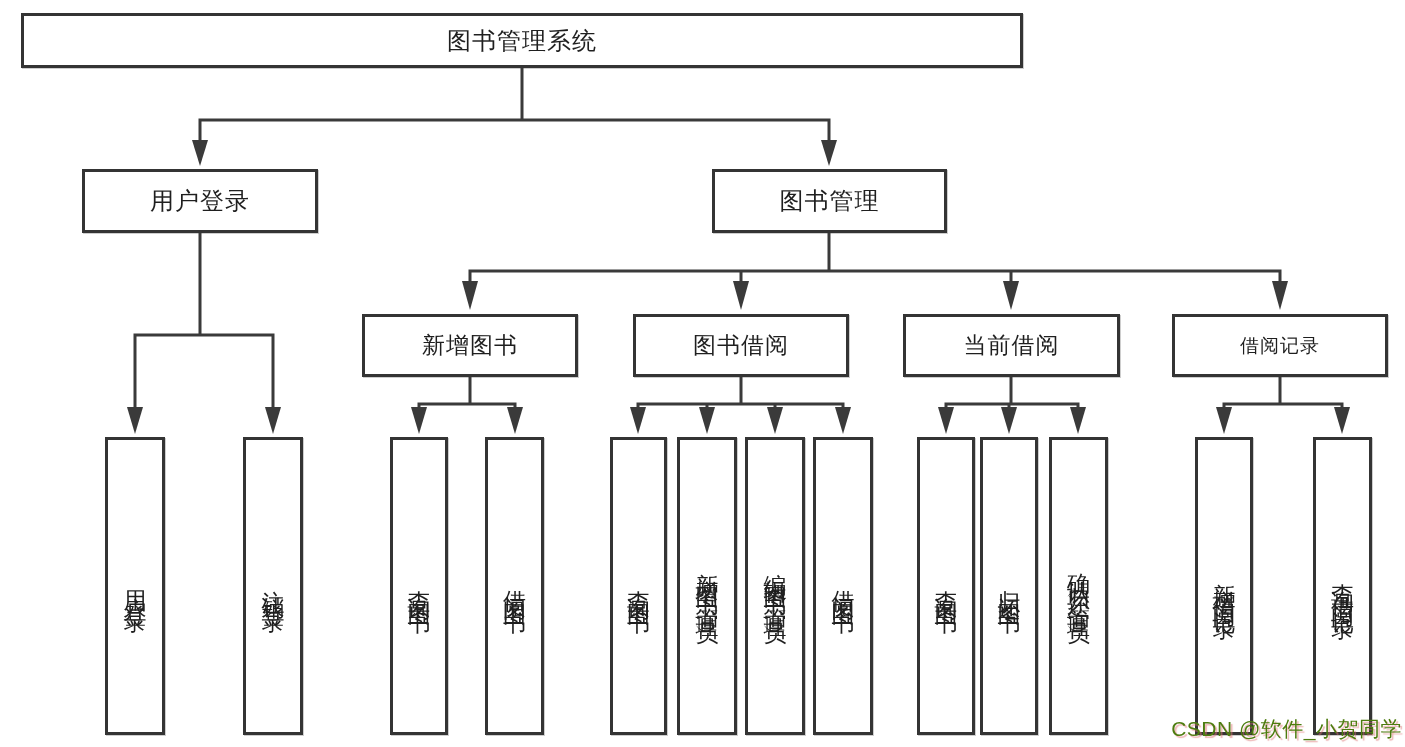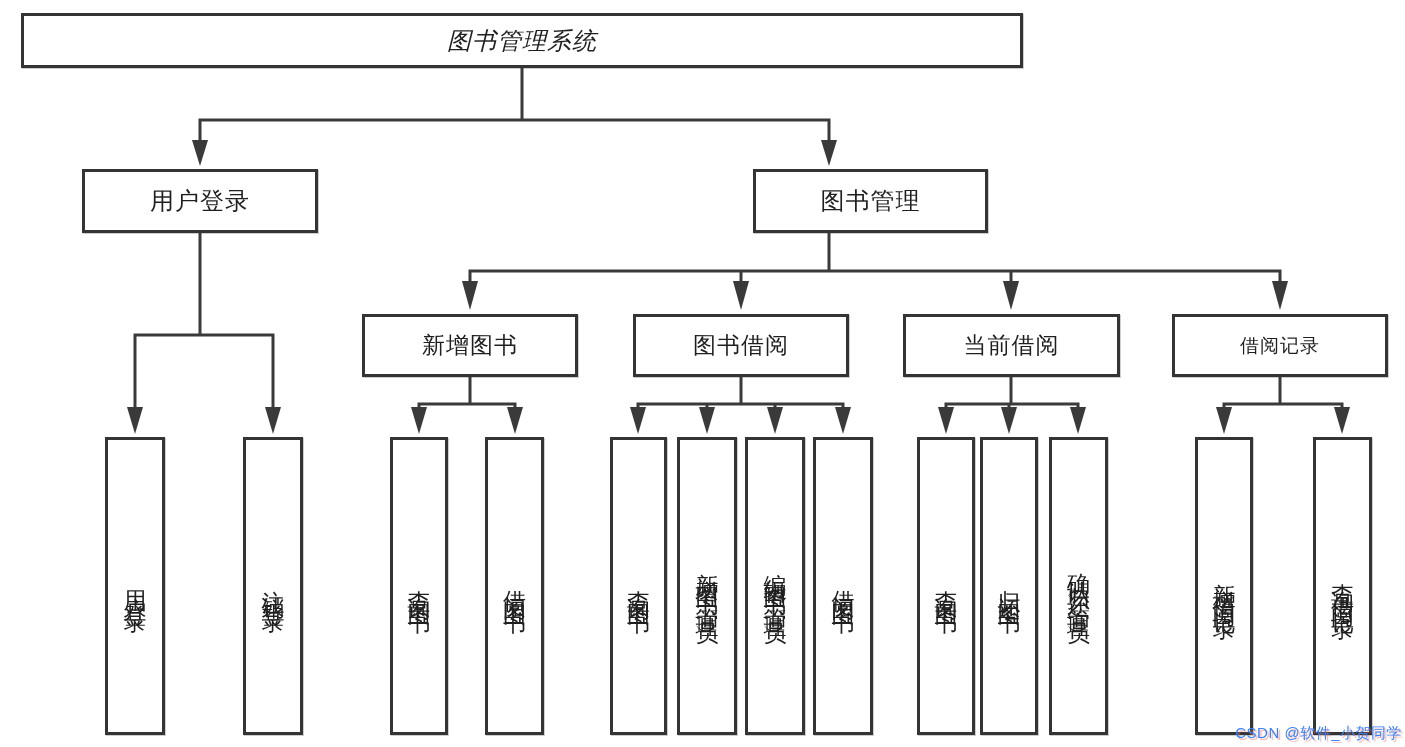--- a/index.html
+++ b/index.html
@@ -45,22 +45,22 @@
     text-orientation: mixed;
     font-size: 23px;
     letter-spacing: 7px;
     line-height: 1;
     white-space: nowrap;
   }
   #watermark {
     position: absolute;
     right: 3px;
     bottom: 4px;
-    font-size: 15px;
-    color: #3b82f6;
+    font-size: 21px;
+    color: #4d7c0f;
     text-shadow: 2px 2px 1px rgba(222,120,120,0.55);
     letter-spacing: 0.5px;
     z-index: 10;
     white-space: nowrap;
   }
 </style>
 </head>
 <body>
 
 <div id="canvas">
@@ -105,28 +105,28 @@
 
       <polygon points="938,407 954,407 946,434"></polygon>
       <polygon points="1001,407 1017,407 1009,434"></polygon>
       <polygon points="1070,407 1086,407 1078,434"></polygon>
 
       <polygon points="1216,407 1232,407 1224,434"></polygon>
       <polygon points="1334,407 1350,407 1342,434"></polygon>
     </g>
   </svg>
 
-  <div class="hbox" style="left:21px; top:13px; width:1002px; height:55px;font-style:italic;">
+  <div class="hbox" style="left:21px; top:13px; width:1002px; height:55px;">
     <span>图书管理系统</span>
   </div>
 
   <div class="hbox" style="left:82px; top:169px; width:236px; height:64px;">
     <span>用户登录</span>
   </div>
-  <div class="hbox" style="left:712px; top:169px; width:235px; height:64px;margin-left:41px;">
+  <div class="hbox" style="left:712px; top:169px; width:235px; height:64px;">
     <span>图书管理</span>
   </div>
 
   <div class="hbox" style="left:362px; top:314px; width:216px; height:63px; font-size:23px;">
     <span>新增图书</span>
   </div>
   <div class="hbox" style="left:903px; top:314px; width:217px; height:63px; font-size:23px;">
     <span>当前借阅</span>
   </div>
   <div class="hbox" style="left:633px; top:314px; width:216px; height:63px; font-size:23px;">

